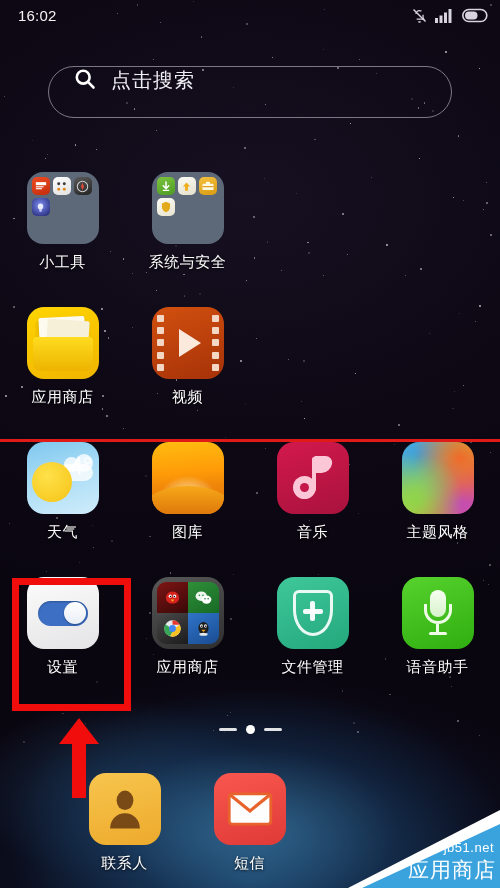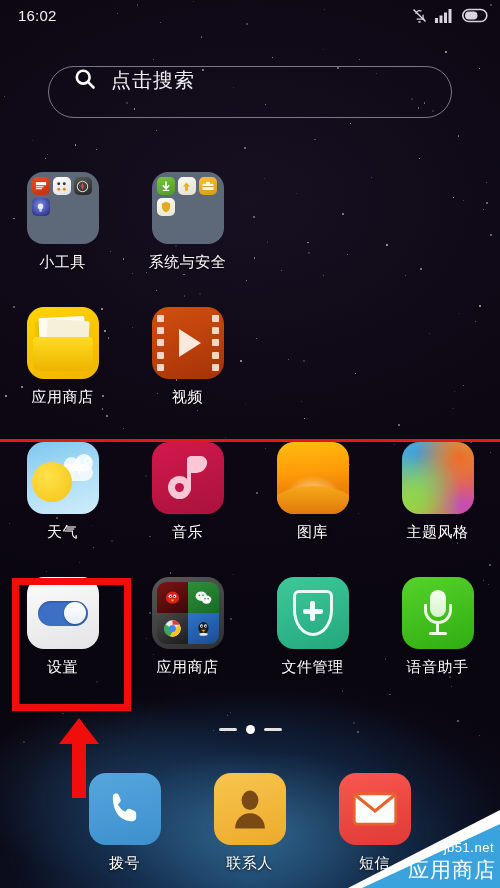--- a/index.html
+++ b/index.html
@@ -553,37 +553,37 @@
       <div class="cell">
         <div class="icon wx">
           <div class="temp">4°</div>
           <div class="cloud"></div>
           <div class="sun"></div>
         </div>
         <div class="label">天气</div>
       </div>
 
       <div class="cell">
+        <div class="icon gal">
+          <div class="glow"></div>
+            <div class="hill"></div>
+        </div>
+        <div class="label">图库</div>
+      </div>
+
+      <div class="cell">
         <div class="icon mus">
           <div class="note">
               <div class="stem"></div>
               <div class="flag"></div>
               <div class="head"></div>
               <div class="hole"></div>
             </div>
         </div>
         <div class="label">音乐</div>
-      </div>
-
-      <div class="cell">
-        <div class="icon gal">
-          <div class="glow"></div>
-            <div class="hill"></div>
-        </div>
-        <div class="label">图库</div>
       </div>
 
       <div class="cell">
         <div class="icon thm"></div>
         <div class="label">主题风格</div>
       </div>
     </div>
 
     <div class="row">
       <div class="cell">
@@ -668,28 +668,20 @@
 
   <div class="dots">
     <span class="dash"></span>
     <span class="dot"></span>
     <span class="dash"></span>
   </div>
 
   <div class="dock">
     <div class="row">
       <div class="cell">
-        <div class="icon phone">
-          <svg width="40" height="40" viewBox="0 0 24 24">
-            <path d="M6.6 2.6c.8 0 1.4.5 1.7 1.2l1 2.4c.3.7.1 1.5-.5 2l-1.1.9c.9 2 2.5 3.6 4.5 4.5l.9-1.1c.5-.6 1.3-.8 2-.5l2.4 1c.7.3 1.2.9 1.2 1.7v2.6c0 1.1-.9 2-2 2C9.6 19.3 4.7 14.4 4.7 4.6c0-1.1.9-2 2-2z" fill="#ffffff"></path>
-          </svg>
-        </div>
-        <div class="label">拨号</div>
-      </div>
-      <div class="cell">
         <div class="icon contacts">
           <svg width="40" height="42" viewBox="0 0 24 26">
             <ellipse cx="12" cy="7.6" rx="5.2" ry="6" fill="#7a4a16"></ellipse>
             <path d="M2.8 25c0-5.6 4.1-9.4 9.2-9.4s9.2 3.8 9.2 9.4z" fill="#7a4a16"></path>
           </svg>
         </div>
         <div class="label">联系人</div>
       </div>
       <div class="cell">
         <div class="icon msg">

